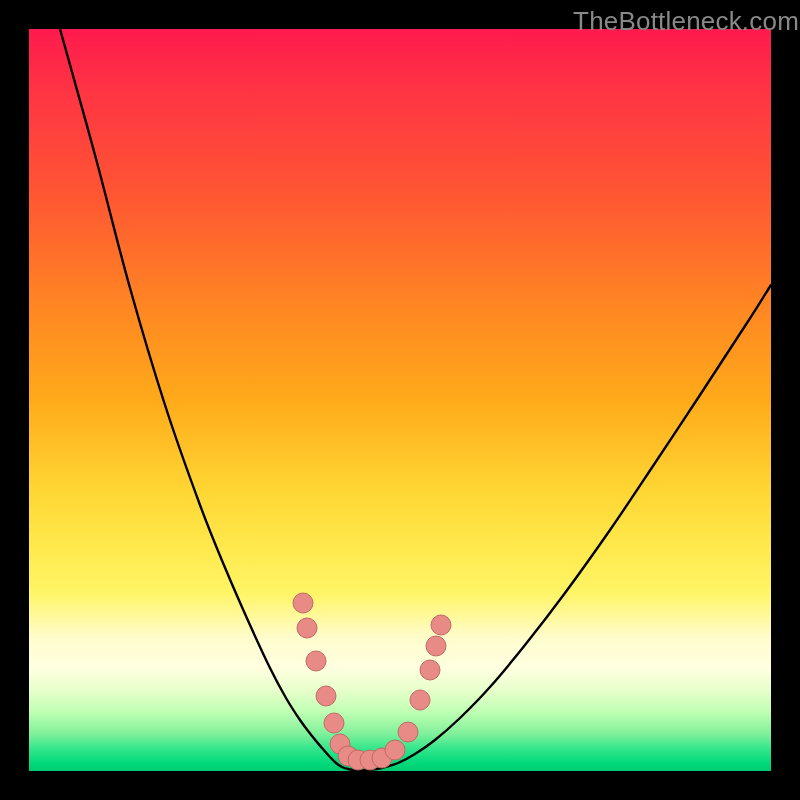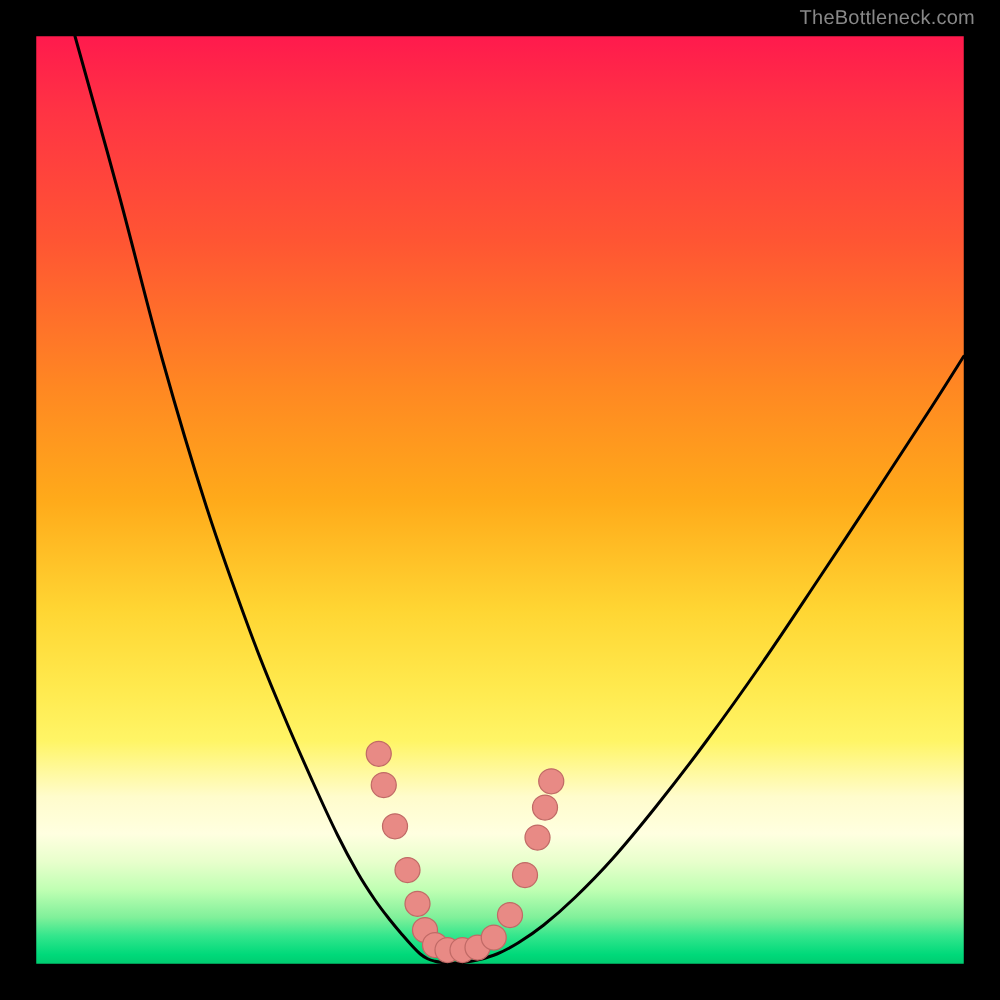--- a/index.html
+++ b/index.html
@@ -31,23 +31,23 @@
       #c0ffb3 92%,
       #80f09a 95%,
       #33e68c 97%,
       #00d97a 99%,
       #00cc70 100%
     );
   }
   .watermark {
     position: absolute;
     top: 6px;
-    right: 20px;
+    right: 1px;
     font-family: Arial, Helvetica, sans-serif;
-    font-size: 16px;
+    font-size: 26px;
     font-weight: 500;
     color: #888;
     letter-spacing: 0.2px;
     text-align: right;
   }
   svg {
     position: absolute;
     left: 0;
     top: 0;
   }

